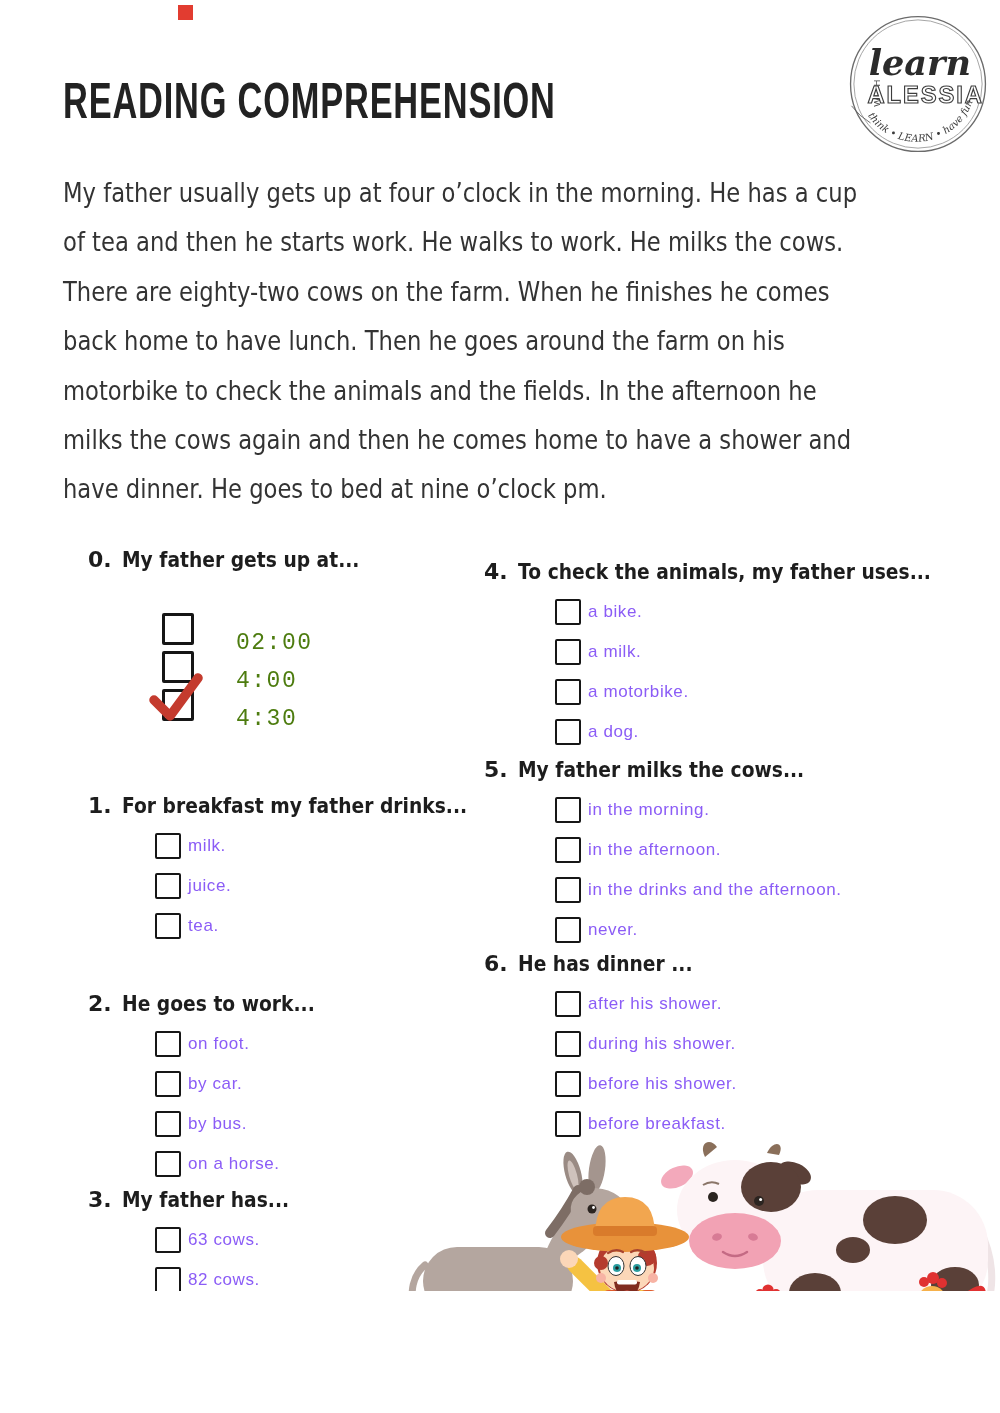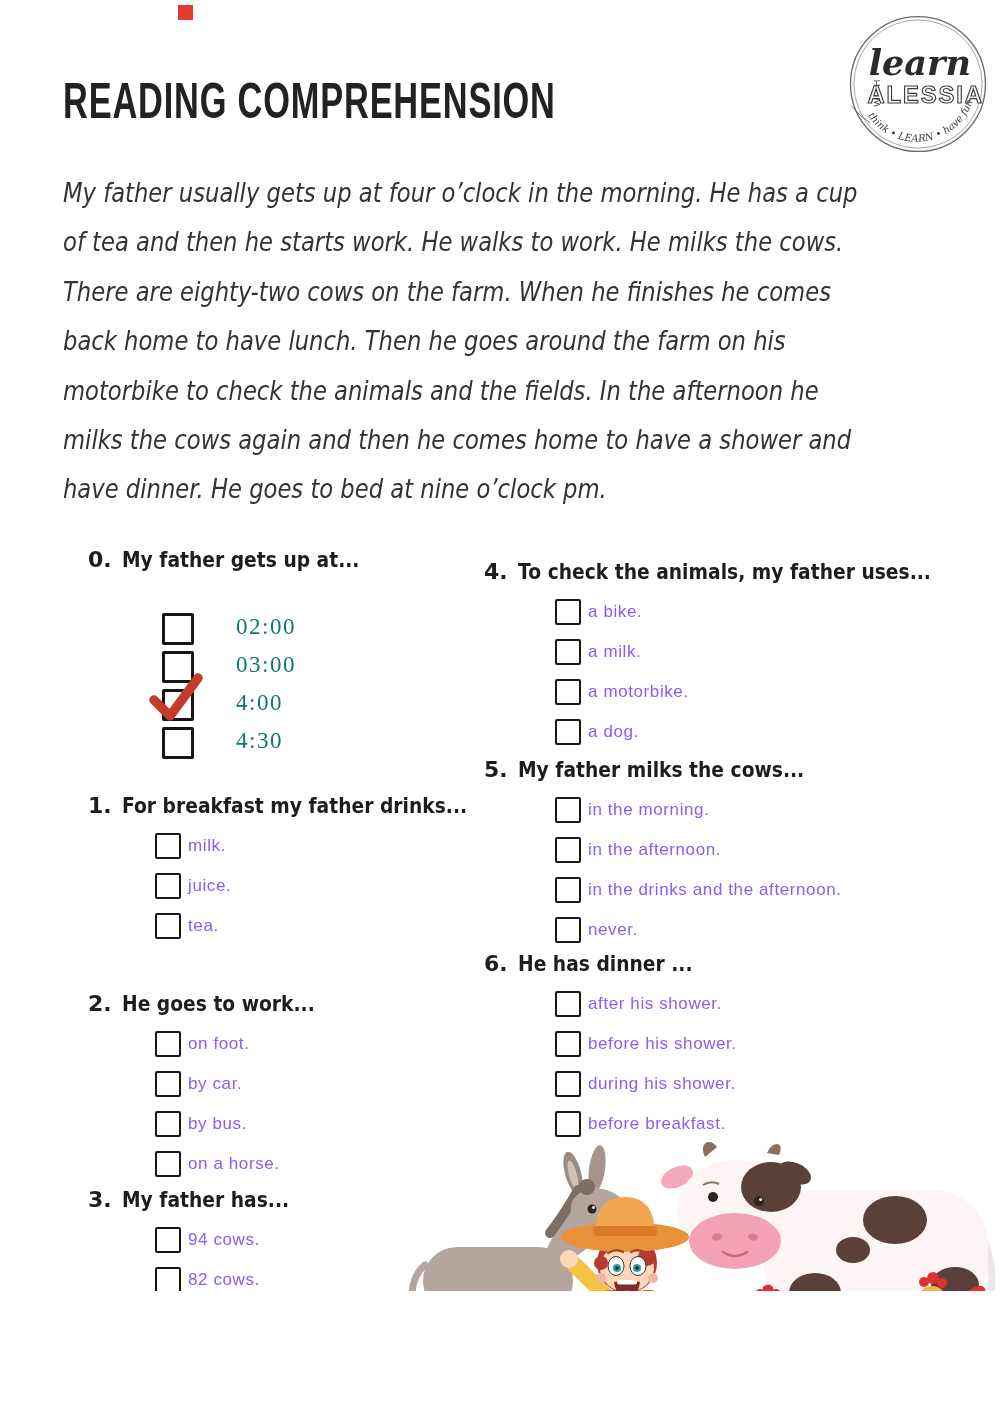--- a/index.html
+++ b/index.html
@@ -11,21 +11,21 @@
 
   
   .page-title{position:absolute;left:63px;top:72px;white-space:nowrap;
       font-family:"Liberation Sans",sans-serif;font-weight:700;font-size:43px;color:#222;
       letter-spacing:1px;transform:scale(0.80,1.18);transform-origin:0 0;}
 
   
   .logo{position:absolute;left:842px;top:8px;width:152px;height:152px;}
 
   
-  .passage{position:absolute;left:63px;top:168px;width:900px;font-style:italic;}
+  .passage{position:absolute;left:63px;top:168px;width:900px;}
   .passage-line{height:49.4px;line-height:49.4px;white-space:nowrap;
       font-family:"DejaVu Sans",sans-serif;font-size:27px;font-weight:400;color:#333;
       transform:scale(0.84,1);transform-origin:0 50%;}
 
   
   .q{position:absolute;}
   #q0{left:88px;top:542px;} #q1{left:88px;top:788px;} #q2{left:88px;top:986px;} #q3{left:88px;top:1182px;}
   #q4{left:484px;top:554px;} #q5{left:484px;top:752px;} #q6{left:484px;top:946px;}
   .q-header{display:flex;gap:10px;height:30px;align-items:flex-end;white-space:nowrap;
       font-family:"DejaVu Sans",sans-serif;font-weight:700;font-size:22px;color:#1d1d1d;}
@@ -36,22 +36,22 @@
   .opt-row{display:flex;align-items:center;margin-bottom:13px;height:27px;white-space:nowrap;}
   .cbx{width:22px;height:22px;border:2.5px solid #161616;border-radius:2px;background:#fff;
       margin-right:7px;flex-shrink:0;cursor:pointer;}
   .opt-label{font-family:"Liberation Sans",sans-serif;font-size:17px;letter-spacing:0.6px;color:#8b5cf6;}
 
   
   #q0 .opts0{position:relative;margin-top:38px;height:160px;}
   .opt0-row{position:relative;height:38px;}
   .cbx0{position:absolute;left:74px;top:3px;width:26px;height:26px;border:3px solid #161616;
       border-radius:2px;background:#fff;cursor:pointer;}
-  .opt0-label{position:absolute;left:148px;top:4px;font-family:Liberation Serif, serif;
-      font-size:23px;letter-spacing:1.5px;color:#0f766e;}
+  .opt0-label{position:absolute;left:148px;top:20px;font-family:Liberation Mono, monospace;
+      font-size:23px;letter-spacing:1.5px;color:#4d7c0f;}
   .red-check{position:absolute;left:60px;top:62px;width:56px;height:50px;pointer-events:none;}
 
   
   .farm{position:absolute;left:395px;top:1135px;width:605px;height:270px;}
 </style>
 </head>
 <body>
 
 <div class="page">
 
@@ -87,24 +87,20 @@
       <span class="q-num">0.</span>
       <span class="q-text">My father gets up at...</span>
     </div>
     <div class="opts0">
       <div class="opt0-row">
         <span class="cbx0"></span>
         <span class="opt0-label">02:00</span>
       </div>
       <div class="opt0-row">
         <span class="cbx0"></span>
-        <span class="opt0-label">03:00</span>
-      </div>
-      <div class="opt0-row">
-        <span class="cbx0"></span>
         <span class="opt0-label">4:00</span>
       </div>
       <div class="opt0-row">
         <span class="cbx0"></span>
         <span class="opt0-label">4:30</span>
       </div>
       <svg class="red-check" viewBox="0 0 56 50">
         <path d="M6 28 L22 44 L50 6" fill="none" stroke="#c43b2e" stroke-width="9.5" stroke-linecap="round" stroke-linejoin="round"></path>
       </svg>
     </div>
@@ -157,21 +153,21 @@
   </div>
 
   <div class="q" id="q3">
     <div class="q-header">
       <span class="q-num">3.</span>
       <span class="q-text">My father has...</span>
     </div>
     <div class="opts">
       <div class="opt-row">
           <span class="cbx"></span>
-          <span class="opt-label">94 cows.</span>
+          <span class="opt-label">63 cows.</span>
         </div>
       <div class="opt-row">
           <span class="cbx"></span>
           <span class="opt-label">82 cows.</span>
         </div>
       <div class="opt-row">
           <span class="cbx"></span>
           <span class="opt-label">82 dogs.</span>
         </div>
       <div class="opt-row">
@@ -236,25 +232,25 @@
       <span class="q-num">6.</span>
       <span class="q-text">He has dinner ...</span>
     </div>
     <div class="opts">
       <div class="opt-row">
           <span class="cbx"></span>
           <span class="opt-label">after his shower.</span>
         </div>
       <div class="opt-row">
           <span class="cbx"></span>
+          <span class="opt-label">during his shower.</span>
+        </div>
+      <div class="opt-row">
+          <span class="cbx"></span>
           <span class="opt-label">before his shower.</span>
-        </div>
-      <div class="opt-row">
-          <span class="cbx"></span>
-          <span class="opt-label">during his shower.</span>
         </div>
       <div class="opt-row">
           <span class="cbx"></span>
           <span class="opt-label">before breakfast.</span>
         </div>
     </div>
   </div>
 
   <svg class="farm" viewBox="0 0 605 270">
 

